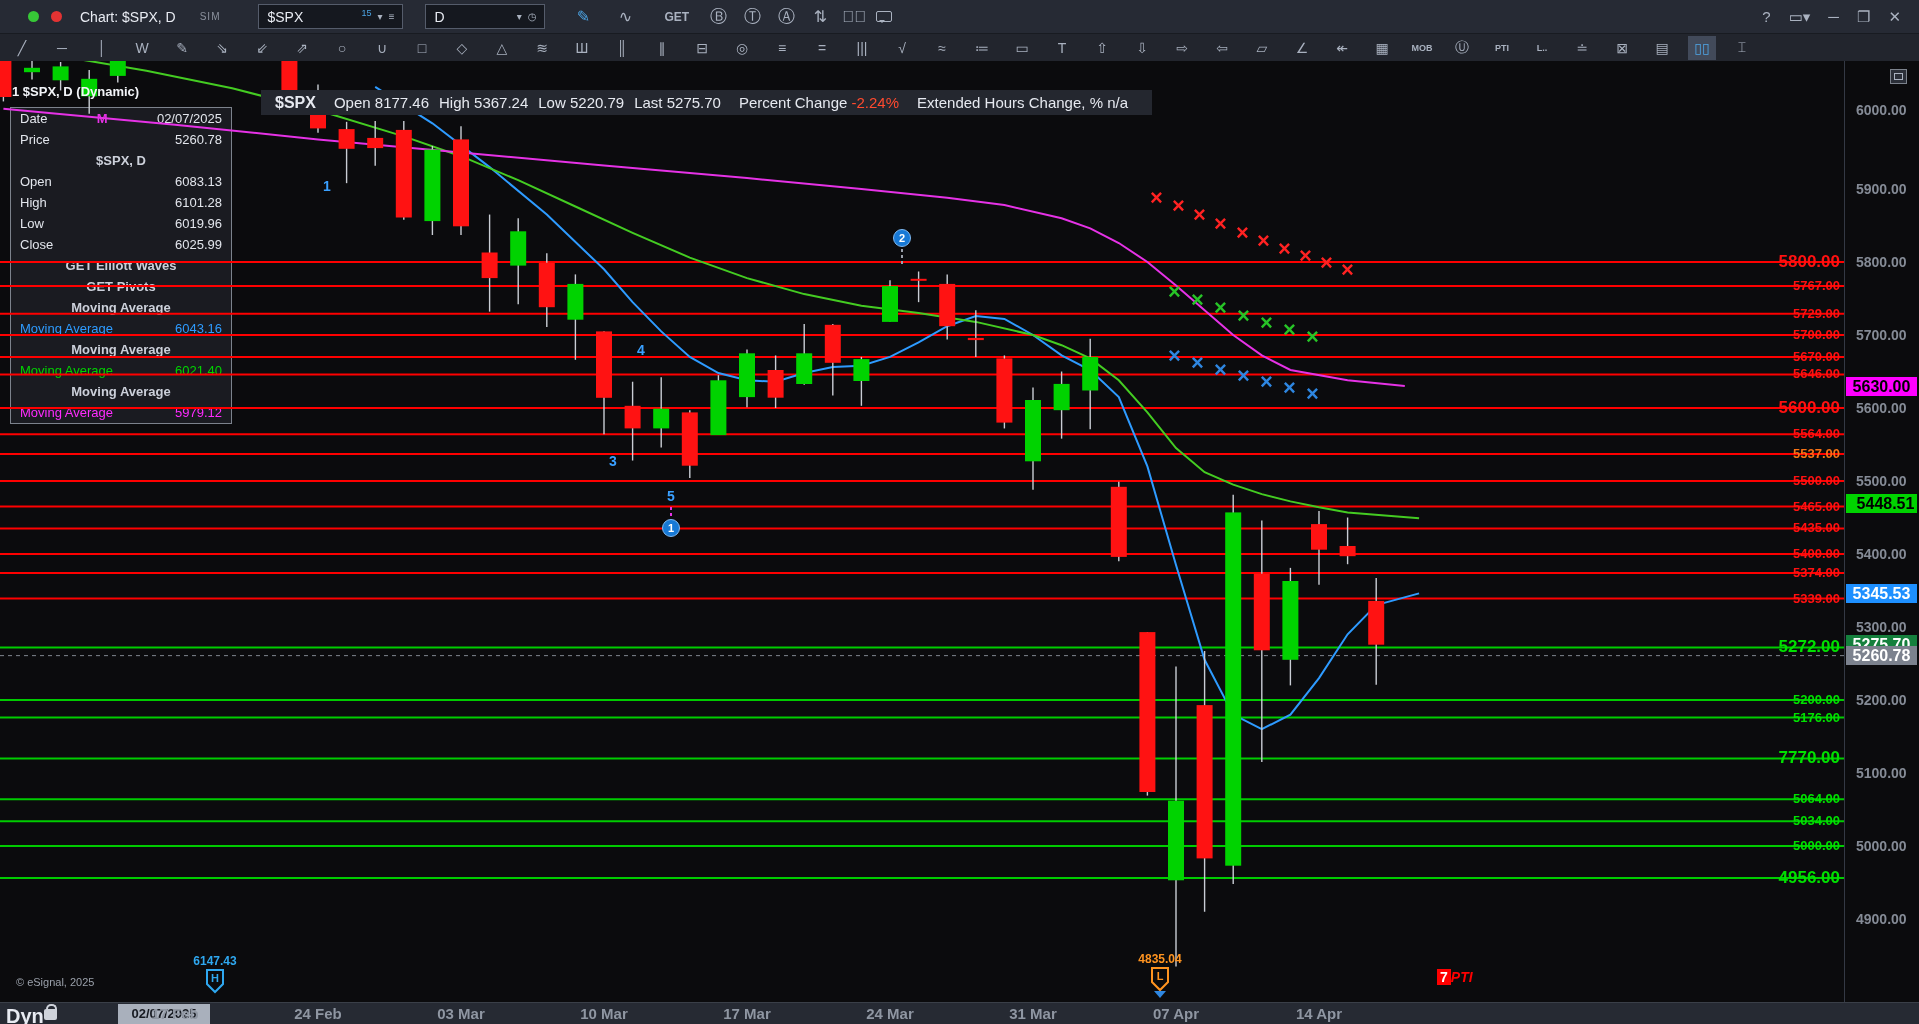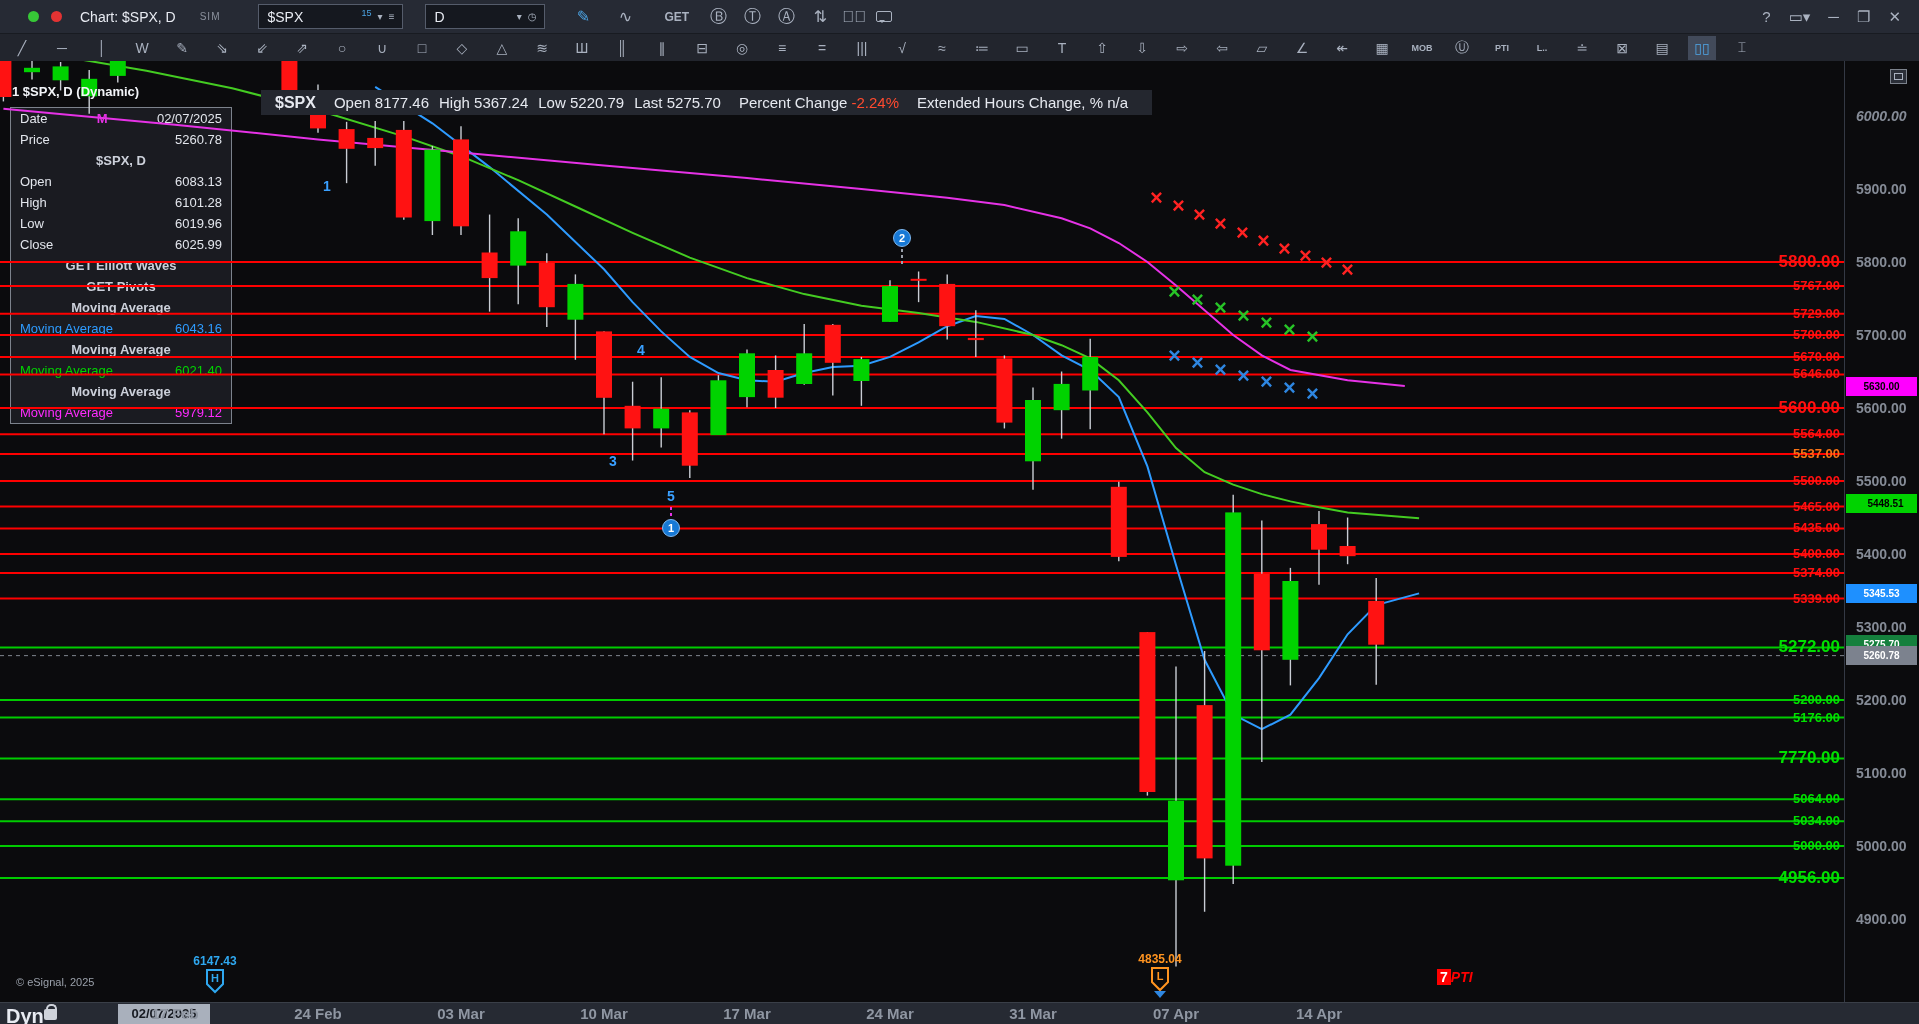--- a/index.html
+++ b/index.html
@@ -26,21 +26,21 @@
   #toolbar{position:absolute;left:0;top:33px;width:1919px;height:28px;background:#22252d;border-top:1px solid #181b21;display:flex;align-items:center;gap:12px;padding:0 8px}
   .tool{width:28px;height:24px;display:flex;align-items:center;justify-content:center;color:#a9b1bf;font-size:14px;white-space:nowrap}
   .tool.small{font-size:9px;font-weight:bold;letter-spacing:0}
   .tool.sel{background:#424a5a;color:#4fa6e8}
   
   #chart{position:absolute;left:0;top:61px;width:1919px;height:941px;background:#0b0b0d}
   #csvg{position:absolute;left:0;top:0}
   #axiscol{position:absolute;left:1844px;top:0;width:75px;height:941px;background:#0b0b0d;border-left:1px solid #343944}
   .tick{position:absolute;left:1856px;color:#858b96;font-size:14px;font-weight:bold}
   .lvl{position:absolute;width:110px;text-align:right;font-weight:bold}
-  .badge{position:absolute;left:1846px;width:71px;height:19px;line-height:19px;text-align:center;font-size:10px;font-weight:bold}
+  .badge{position:absolute;left:1846px;width:71px;height:19px;line-height:19px;text-align:center;font-size:16px;font-weight:bold}
   #infobar{position:absolute;left:261px;top:29px;height:25px;background:#24272f;display:flex;align-items:center;gap:8px;padding:0 14px;color:#e6e9f0;font-size:15px;white-space:nowrap}
   #infobar b{font-size:16px;margin-right:10px}
   .ibpair{margin-right:10px}
   .ibred{color:#ff4a2e}
   #tab{position:absolute;left:12px;top:23px;color:#f2f4f8;font-size:13px;font-weight:bold;white-space:nowrap}
   
   #panel{position:absolute;left:10px;top:46px;width:222px;background:rgba(28,30,36,.88);border:1px solid #7c828c;color:#e2e5ec;font-size:13px}
   .prow{height:21px;line-height:21px;display:flex;justify-content:space-between;padding:0 9px;white-space:nowrap}
   .prow.pc{justify-content:center;font-weight:bold;color:#ccd0da}
   .pm{color:#e632e6;font-weight:bold}
@@ -365,21 +365,21 @@
         <div class="lvl" style="right: 79px; top: 503.98px; color: rgb(255, 17, 17); font-size: 13px;">5374.00</div>
         <div class="lvl" style="right: 79px; top: 529.53px; color: rgb(255, 17, 17); font-size: 13px;">5339.00</div>
         <div class="lvl" style="right: 79px; top: 576.44px; color: rgb(0, 224, 0); font-size: 17px;">5272.00</div>
         <div class="lvl" style="right: 79px; top: 631px; color: rgb(0, 224, 0); font-size: 13px;">5200.00</div>
         <div class="lvl" style="right: 79px; top: 648.52px; color: rgb(0, 224, 0); font-size: 13px;">5176.00</div>
         <div class="lvl" style="right: 79px; top: 687.4px; color: rgb(0, 224, 0); font-size: 17px;">7770.00</div>
         <div class="lvl" style="right: 79px; top: 730.28px; color: rgb(0, 224, 0); font-size: 13px;">5064.00</div>
         <div class="lvl" style="right: 79px; top: 752.18px; color: rgb(0, 224, 0); font-size: 13px;">5034.00</div>
         <div class="lvl" style="right: 79px; top: 777px; color: rgb(0, 224, 0); font-size: 13px;">5000.00</div>
         <div class="lvl" style="right: 79px; top: 807.12px; color: rgb(0, 224, 0); font-size: 17px;">4956.00</div>
-        <div class="tick" style="top: 47px; font-style: italic;">6000.00</div>
+        <div class="tick" style="top: 41px;">6000.00</div>
         <div class="tick" style="top: 120px;">5900.00</div>
         <div class="tick" style="top: 193px;">5800.00</div>
         <div class="tick" style="top: 266px;">5700.00</div>
         <div class="tick" style="top: 339px;">5600.00</div>
         <div class="tick" style="top: 412px;">5500.00</div>
         <div class="tick" style="top: 485px;">5400.00</div>
         <div class="tick" style="top: 558px;">5300.00</div>
         <div class="tick" style="top: 631px;">5200.00</div>
         <div class="tick" style="top: 704px;">5100.00</div>
         <div class="tick" style="top: 777px;">5000.00</div>

